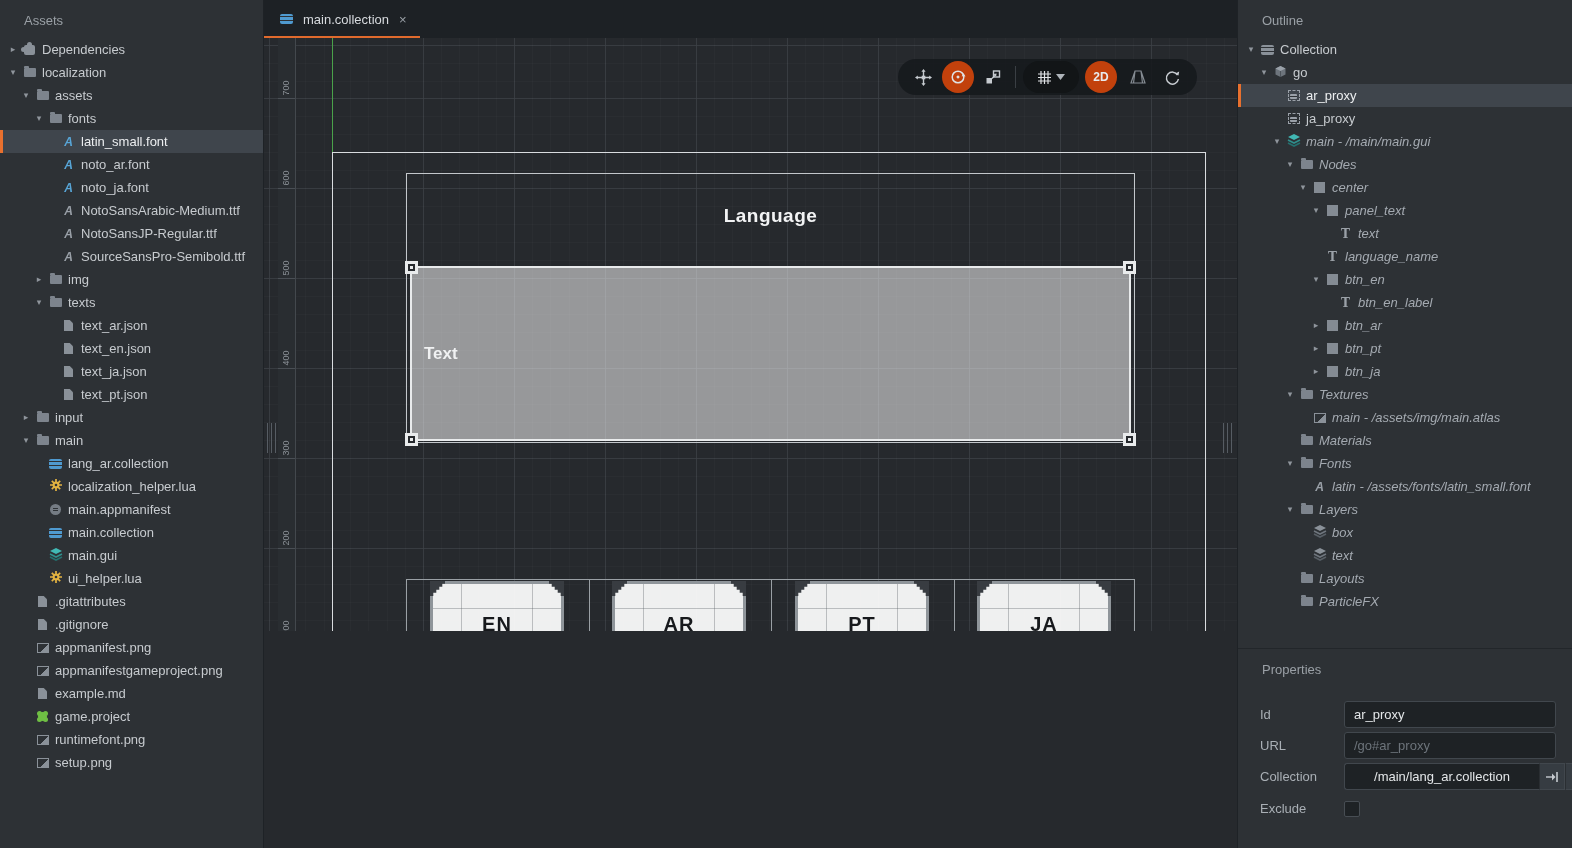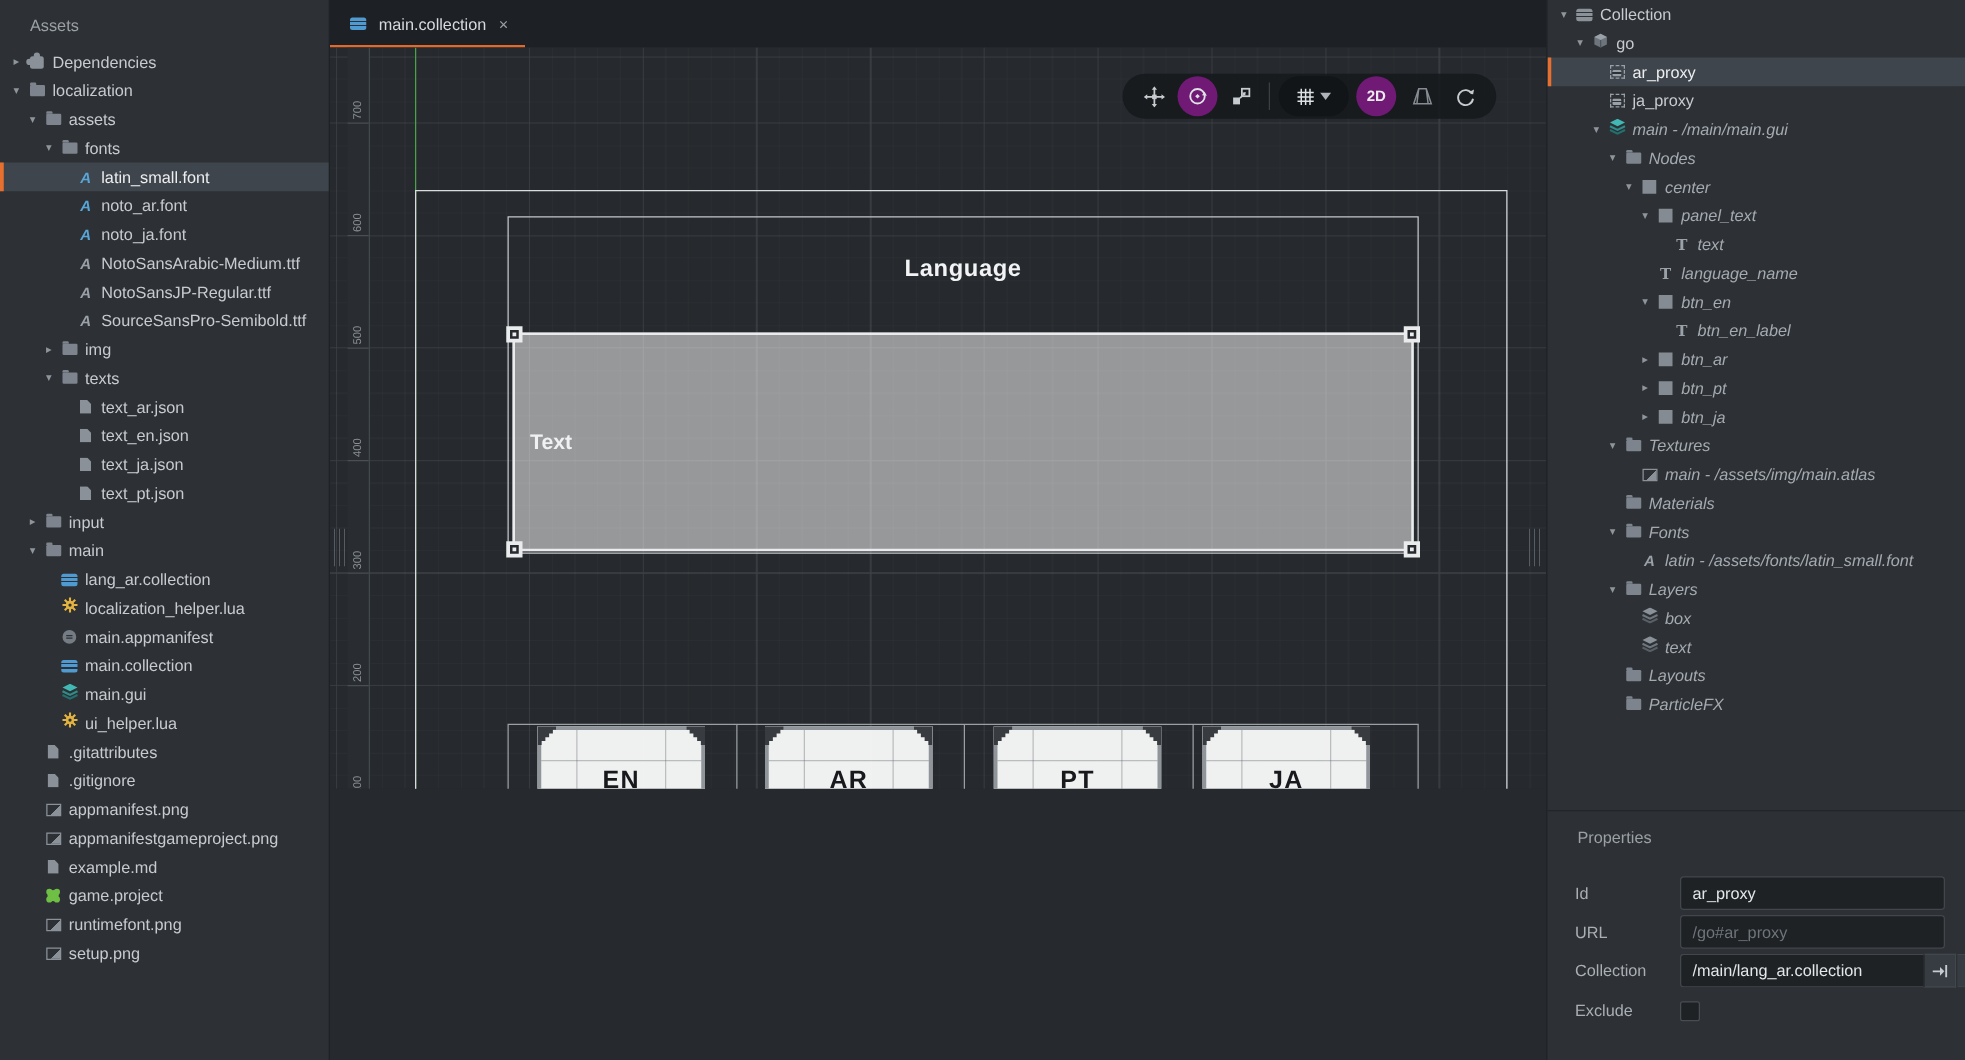--- a/index.html
+++ b/index.html
@@ -95,39 +95,39 @@
   .rv { position:absolute; left:-9px; width:36px; height:12px; font-size:9px; color:#8a9096; text-align:center; transform:rotate(-90deg); }
   .rvt { position:absolute; left:0; width:100%; height:1px; background:#4a4f55; }
   .ruler-h { position:absolute; left:14px; right:0; top:791px; height:19px; background:#292d31; border-top:1px solid #43484d; }
   .rht { position:absolute; top:0; height:100%; width:1px; background:#4a4f55; }
   .rh { position:absolute; top:4px; font-size:9px; color:#8a9096; }
 
   
   .toolbar { position:absolute; left:634px; top:21px; height:36px; border-radius:18px;
              background:rgba(22,25,28,0.88); display:flex; align-items:center; padding:0 10px; }
   .tool { display:flex; align-items:center; justify-content:center; width:30px; height:30px; cursor:pointer; }
-  .tool-circle { width:32px; height:32px; border-radius:50%; background:#701a75; display:flex; align-items:center; justify-content:center; }
+  .tool-circle { width:32px; height:32px; border-radius:50%; background:#c2410c; display:flex; align-items:center; justify-content:center; }
   .tool-pill { width:56px; height:32px; border-radius:16px; background:#121517; display:flex; align-items:center; justify-content:center; gap:4px; }
   .tool-sep { width:1px; height:22px; background:#3a3f44; margin:0 7px; }
   .lbl-2d { font-size:12px; font-weight:bold; color:#e8eaec; }
 
   
   .grip { position:absolute; top:385px; width:11px; height:30px;
           background:repeating-linear-gradient(to right,#565c63 0 1px,transparent 1px 4px); }
   .grip.gl { left:3px; } .grip.gr { right:3px; }
 
   
   .properties { position:absolute; left:0; right:0; top:648px; bottom:0; border-top:1px solid #22262a; background:#2d3135; }
   .prop-row { position:absolute; left:22px; right:16px; height:27px; display:flex; align-items:center; }
   .prop-row label { width:84px; font-size:13px; color:#a9afb5; flex:none; }
   .prop-input { flex:1; height:27px; background:#1e2225; border:1px solid #41474d; border-radius:3px;
                 color:#e4e7e9; font-size:13px; padding:0 9px; font-family:"Liberation Sans",sans-serif; outline:none; }
   .prop-input.dim { color:#6d747b; }
   .input-group { flex:1; display:flex; }
-  .input-group .prop-input { border-radius:3px 0 0 3px; border-right:none; }
+  .input-group .prop-input { border-radius:3px 0 0 3px; border-right:none;text-align:center; }
   .mini-btn { width:26px; height:27px; background:#363c42; border:1px solid #41474d; border-left:1px solid #2a2e32;
               display:flex; align-items:center; justify-content:center; color:#c6cbd0; font-size:12px; cursor:pointer; }
   .mini-btn.last { border-radius:0 3px 3px 0; }
   .checkbox { width:16px; height:16px; background:#1e2225; border:1px solid #474d53; border-radius:2px; cursor:pointer; }
 </style>
 </head>
 <body>
 
 <div class="app">
 
@@ -467,21 +467,21 @@
             <span class="bc tl"></span>
             <span class="bc tr"></span>
             <span class="bc bl"></span>
             <span class="bc br"></span>
             <span class="guide-v" style="left: 28px;"></span>
             <span class="guide-v" style="right: 28px;"></span>
             <span class="guide-h" style="top: 24px;"></span>
             <span class="guide-h" style="bottom: 18px;"></span>
             <span class="bglabel">PT</span>
           </div>
-          <div class="scene-btn" style="left: 698px; text-decoration: underline;">
+          <div class="scene-btn" style="left: 713px; text-decoration: underline;">
             <span class="bc tl"></span>
             <span class="bc tr"></span>
             <span class="bc bl"></span>
             <span class="bc br"></span>
             <span class="guide-v" style="left: 28px;"></span>
             <span class="guide-v" style="right: 28px;"></span>
             <span class="guide-h" style="top: 24px;"></span>
             <span class="guide-h" style="bottom: 18px;"></span>
             <span class="bglabel">JA</span>
           </div>
@@ -578,20 +578,21 @@
           </svg>
         </span>
       </div>
 
       <span class="grip gl"></span>
       <span class="grip gr"></span>
     </div>
   </main>
 
   <aside class="panel right">
+    <div class="panel-header">Outline</div>
     <div class="tree" id="outline-tree">
         <div class="tree-row">
           <span style="flex: 0 0 auto; width: 6px;"></span>
           <span class="caret">▾</span>
           <span class="ticon">
             <span class="i-collgray"></span>
           </span>
           <span class="tlabel">Collection</span>
         </div>
         <div class="tree-row">

